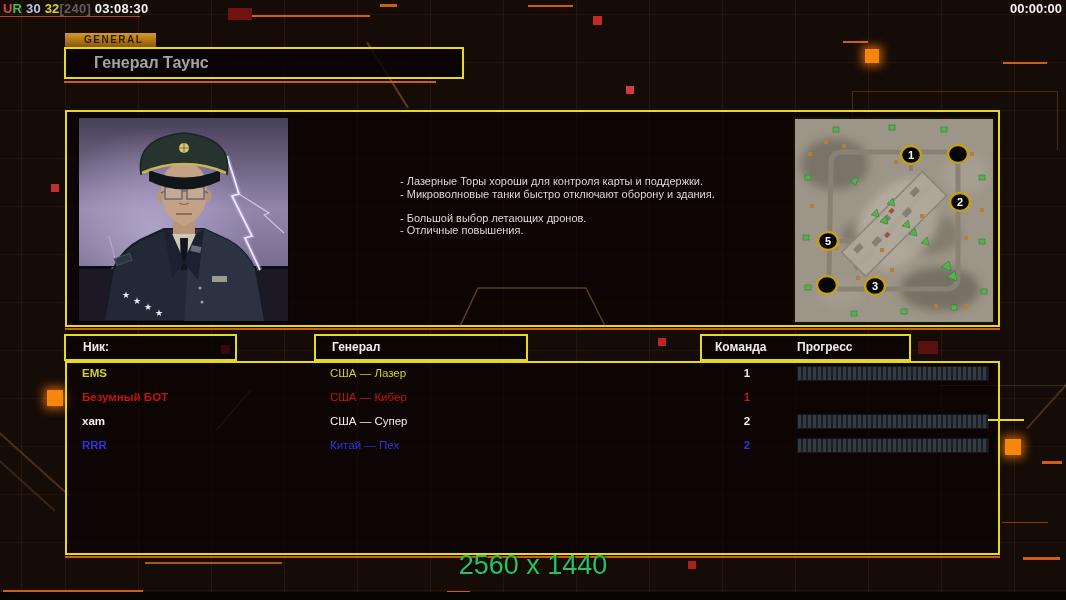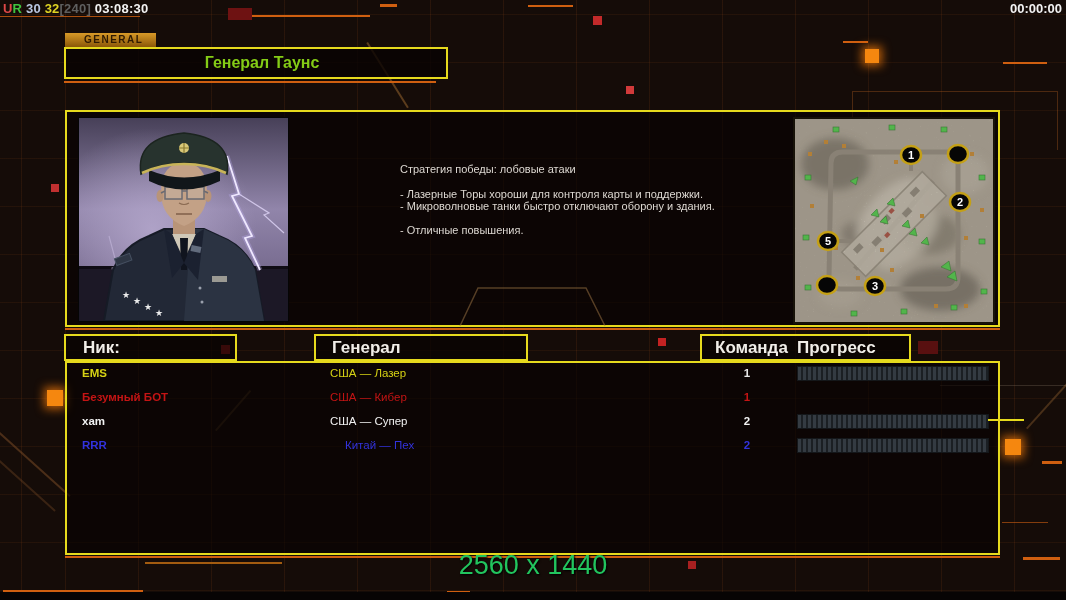--- a/index.html
+++ b/index.html
@@ -16,34 +16,34 @@
   
   .statusbar{left:3px;top:1px;font-size:13px;font-weight:bold;letter-spacing:.2px;white-space:pre;}
   .st-u{color:#e04848;} .st-r{color:#3fc43f;} .st-b{color:#b9c7e2;} .st-y{color:#ded323;}
   .st-g{color:#5f5f5f;} .st-w{color:#f2f2f2;}
   .timer{right:4px;top:1px;font-size:13px;font-weight:bold;color:#f2f2f2;}
   
   .gtab{left:65px;top:33px;width:72px;height:14px;line-height:14px;
     background:linear-gradient(#d89a28,#8a5708);color:#2e1a02;
     font-size:10px;font-weight:bold;letter-spacing:1.5px;padding-left:19px;}
   .titlebox{left:64px;top:47px;width:368px;height:28px;border:2px solid #e6da1d;
-    background:rgba(8,3,2,.8);color:#84cc16;font-size:16px;font-weight:bold;
-    line-height:28px;padding-left:12px;text-align:center;}
+    background:rgba(8,3,2,.8);color:#a3a3a3;font-size:16px;font-weight:bold;
+    line-height:28px;padding-left:28px;}
   .accent{background:#cf5f10;height:2px;}
   
   .panel{border:2px solid #e6da1d;background:rgba(6,2,1,.62);}
   .mainpanel{left:65px;top:110px;width:931px;height:213px;}
   .bottompanel{left:65px;top:361px;width:931px;height:190px;}
   .portrait{left:78px;top:117px;width:209px;height:203px;border:1px solid #050505;}
   .mapbox{left:793px;top:117px;width:198px;height:203px;border:2px solid #171208;}
   .briefing{left:400px;top:163px;width:395px;color:#ddd8d2;font-size:11px;}
   .bline{height:12.3px;line-height:12.3px;white-space:nowrap;}
   
   .hbox{top:334px;height:23px;border:2px solid #e6da1d;background:rgba(8,3,2,.75);
-    color:#f0ede8;font-size:17px;font-weight:bold;line-height:23px;}
+    color:#f0ede8;font-size:12px;font-weight:bold;line-height:23px;}
   .hb-nick{left:64px;width:152px;padding-left:17px;}
   .hb-gen{left:314px;width:194px;padding-left:16px;}
   .hb-team{left:700px;width:207px;}
   .hb-team span{position:absolute;top:0;}
   .hlab-team{left:13px;} .hlab-prog{left:95px;}
   
   .rows{left:65px;top:361px;width:931px;}
   .prow{position:relative;height:24px;}
   .prow:first-child{}
   .pname{position:absolute;left:17px;top:0;line-height:24px;font-size:11.5px;font-weight:bold;}
@@ -171,25 +171,25 @@
     <rect x="36" y="138" width="16" height="7" transform="rotate(-20 44 141)" fill="#2e3644" stroke="#454f60" stroke-width="1"></rect>
     <circle cx="121" cy="170" r="1.5" fill="#9aa0ac"></circle>
         <circle cx="123" cy="184" r="1.5" fill="#9aa0ac"></circle>
     <rect x="133" y="158" width="15" height="6" fill="#b8b4a8" opacity=".8"></rect>
     <rect x="112" y="128" width="10" height="6" transform="rotate(12 117 131)" fill="#6a7486" opacity=".9"></rect>
   </g>
 </svg>
 </div>
 
 <div class="abs briefing">
-  <div class="bline">Стратегия победы: лобовые атаки</div>
   <div class="bline"></div>
   <div class="bline">- Лазерные Торы хороши для контроля карты и поддержки.</div>
   <div class="bline">- Микроволновые танки быстро отключают оборону и здания.</div>
   <div class="bline"></div>
+  <div class="bline">- Большой выбор летающих дронов.</div>
   <div class="bline">- Отличные повышения.</div>
 </div>
 
 <svg class="abs" style="left:450px;top:283px;" width="165" height="44">
   <polyline points="10,43 28,5 136,5 155,43" stroke="rgba(160,120,70,.5)" stroke-width="1.5" fill="none"></polyline>
 </svg>
 
 <div class="abs mapbox">
 <svg width="198" height="203" viewBox="0 0 198 203">
   <defs>
@@ -322,19 +322,19 @@
     <span class="pteam" style="color: rgb(196, 20, 20);">1</span>
   </div>
   <div class="prow">
     <span class="pname" style="color: rgb(242, 242, 242);">xam</span>
     <span class="pgen" style="color: rgb(242, 242, 242);">США — Супер</span>
     <span class="pteam" style="color: rgb(242, 242, 242);">2</span>
     <span class="pbar"></span>
   </div>
   <div class="prow">
     <span class="pname" style="color: rgb(50, 50, 220);">RRR</span>
-    <span class="pgen" style="color: rgb(50, 50, 220); margin-left: 15px;">Китай — Пех</span>
+    <span class="pgen" style="color: rgb(50, 50, 220);">Китай — Пех</span>
     <span class="pteam" style="color: rgb(50, 50, 220);">2</span>
     <span class="pbar"></span>
   </div>
 </div>
 
 <div class="abs watermark">2560 x 1440</div>
 
 </body></html>

